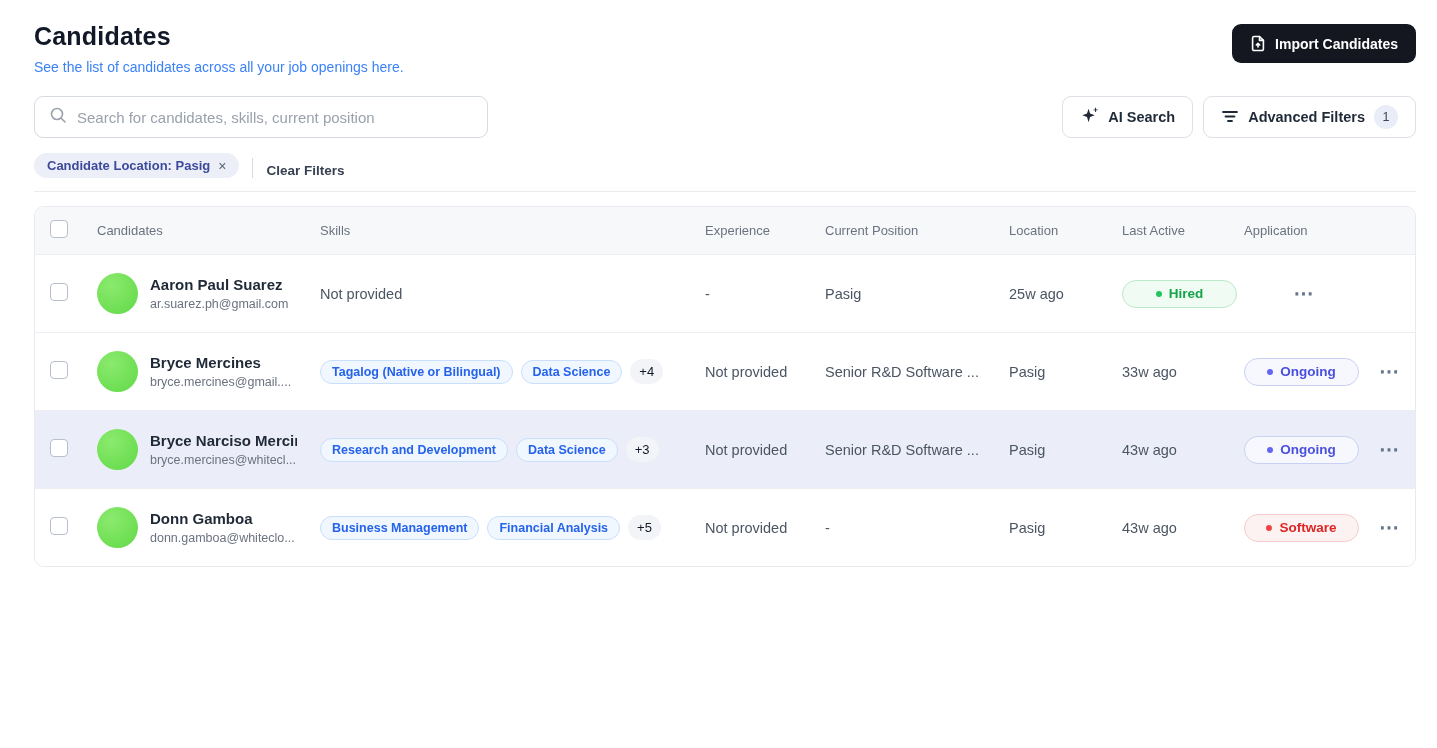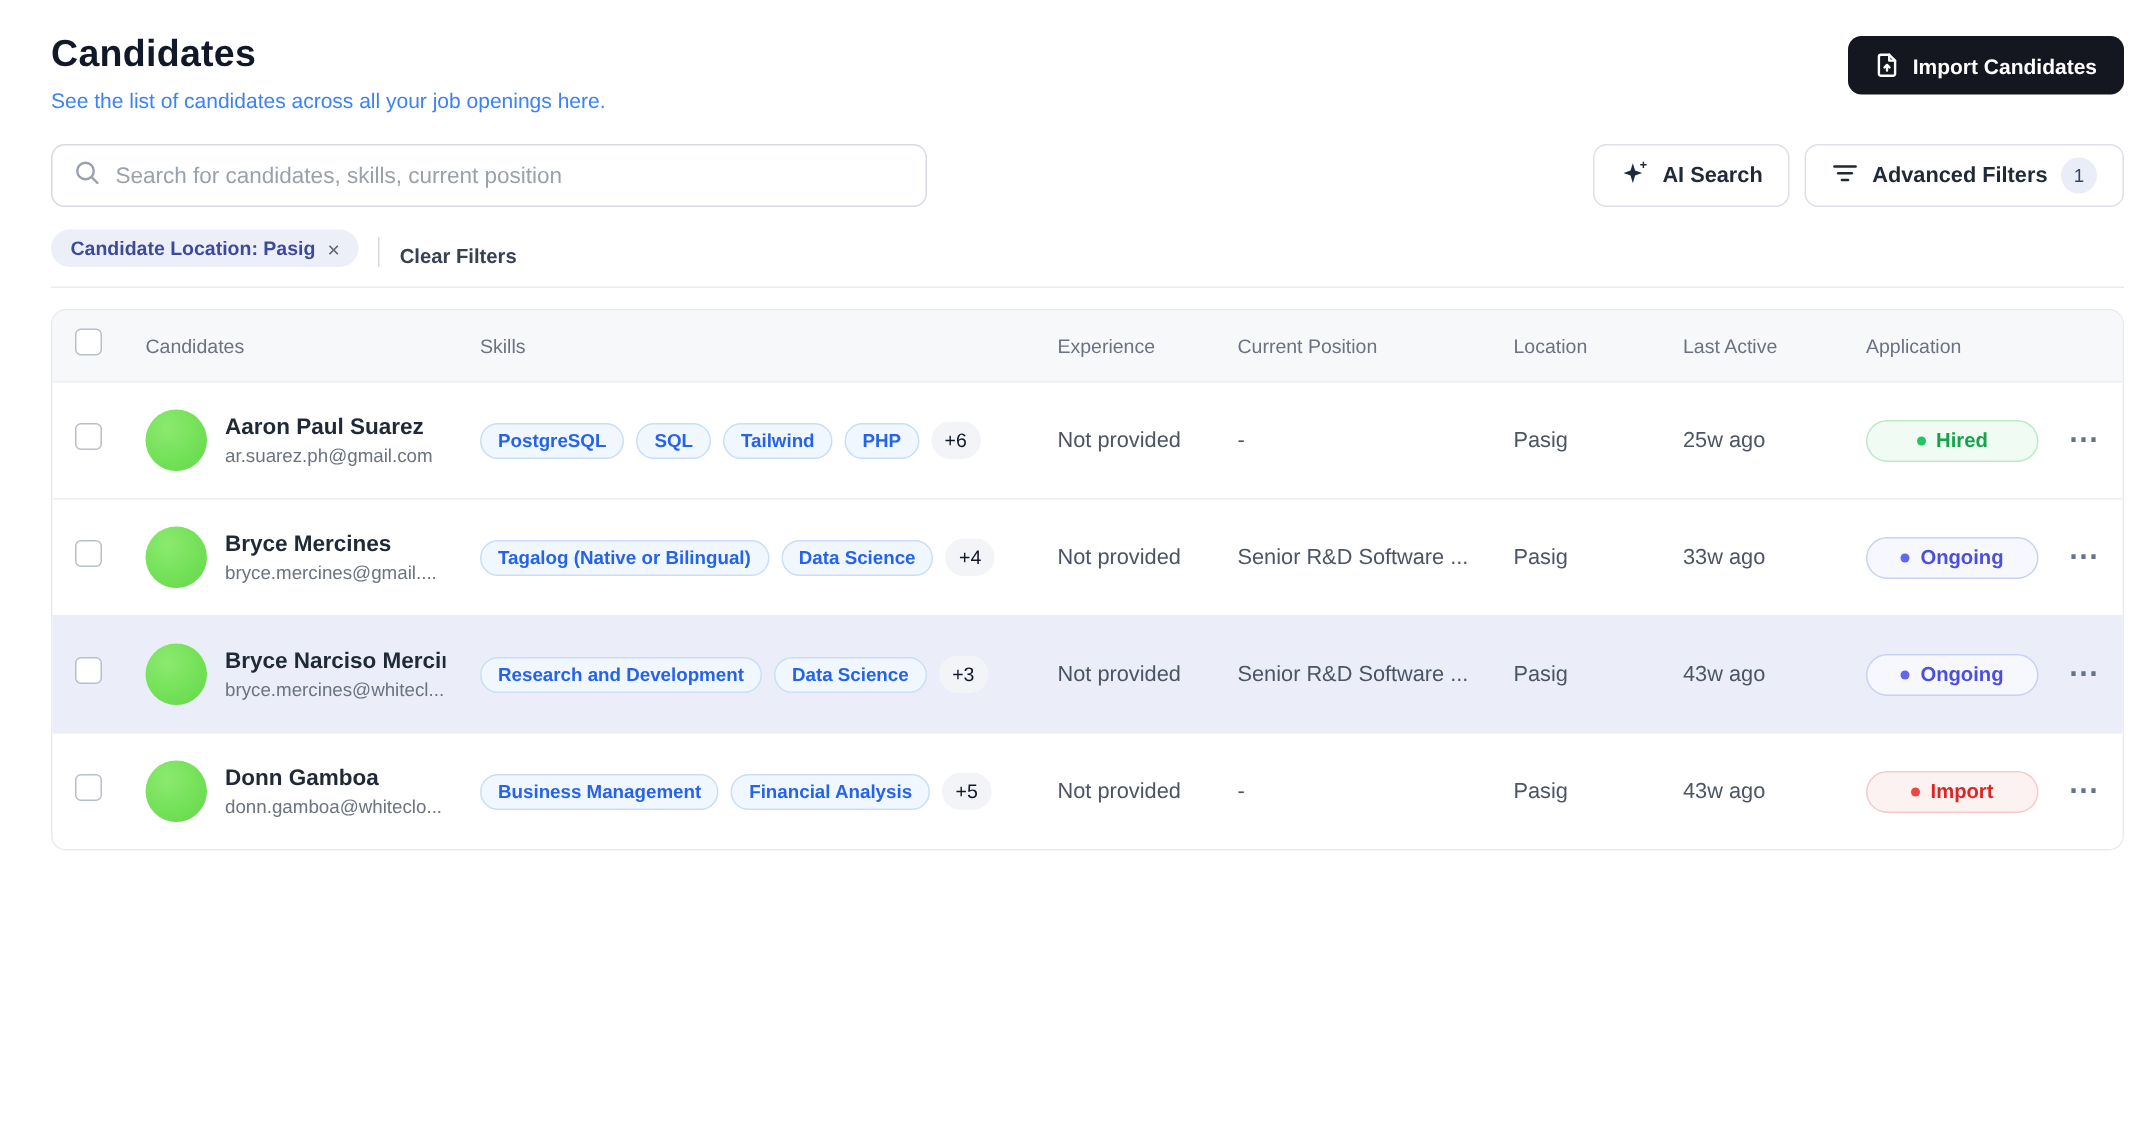--- a/index.html
+++ b/index.html
@@ -8,21 +8,21 @@
 
   
   .page-header { display:flex; justify-content:space-between; align-items:flex-start; }
   .page-title { font-size:25px; font-weight:700; color:#111827; letter-spacing:.2px; }
   .page-subtitle { font-size:14px; color:#3b82f6; margin-top:8px; }
   .import-btn { display:flex; align-items:center; gap:9px; background:#14171f; color:#fff; border:none; border-radius:9px; padding:0 18px; height:39px; font-size:14px; font-weight:700; font-family:inherit; cursor:pointer; margin-top:2px; }
   .import-btn svg { display:block; }
 
   
   .toolbar { display:flex; justify-content:space-between; align-items:center; margin-top:21px; }
-  .search-box { display:flex; align-items:center; gap:10px; width:584px; height:42px; border:1px solid #d6dae1; border-radius:9px; padding:0 14px; background:#fff; }
+  .search-box { display:flex; align-items:center; gap:10px; width:454px; height:42px; border:1px solid #d6dae1; border-radius:9px; padding:0 14px; background:#fff; }
   .search-box input { border:none; outline:none; flex:1; font-size:15px; font-family:inherit; color:#1f2937; background:transparent; }
   .search-box input::placeholder { color:#9aa1ad; }
   .toolbar-right { display:flex; gap:10px; }
   .tb-btn { display:flex; align-items:center; gap:9px; background:#fff; border:1px solid #dde0e6; border-radius:9px; height:42px; padding:0 17px; font-size:14.5px; font-weight:700; color:#1f2937; font-family:inherit; cursor:pointer; }
   .count-badge { display:inline-flex; align-items:center; justify-content:center; width:24px; height:24px; border-radius:50%; background:#e8edf8; color:#3b4556; font-size:12.5px; font-weight:400; }
 
   
   .filter-row { display:flex; align-items:flex-end; margin-top:15px; gap:13px; }
   .chip { display:inline-flex; align-items:center; gap:8px; background:#edeff8; border-radius:999px; padding:5px 13px; font-size:13px; font-weight:700; color:#3d4a9b; cursor:pointer; }
   .chip-x { color:#5b6470; font-weight:400; font-size:14px; cursor:pointer; line-height:1; }
@@ -152,27 +152,20 @@
     <div id="tbody">
         <div class="trow">
     <div class="cb-cell"><span class="checkbox"></span></div>
     <div class="cand-cell">
       <span class="avatar"></span>
       <div>
         <div class="cand-name">Aaron Paul Suarez</div>
         <div class="cand-email">ar.suarez.ph@gmail.com</div>
       </div>
     </div>
-    <div class="skills-cell">
-            <span class="pill">PostgreSQL</span>
-            <span class="pill">SQL</span>
-            <span class="pill">Tailwind</span>
-            <span class="pill">PHP</span>
-            <span class="more-pill">+6</span>
-          </div>
     <div class="cell-text">Not provided</div>
     <div class="cell-text">-</div>
     <div class="cell-text">Pasig</div>
     <div class="cell-text">25w ago</div>
     <div>
       <span class="status hired">
         <span class="dot"></span>
         <span>Hired</span>
       </span>
     </div>
@@ -250,21 +243,21 @@
             <span class="pill">Financial Analysis</span>
             <span class="more-pill">+5</span>
           </div>
     <div class="cell-text">Not provided</div>
     <div class="cell-text">-</div>
     <div class="cell-text">Pasig</div>
     <div class="cell-text">43w ago</div>
     <div>
       <span class="status dropped">
         <span class="dot"></span>
-        <span>Import</span>
+        <span>Software</span>
       </span>
     </div>
     <div class="actions-cell">
       <button class="dots-btn">⋯</button>
     </div>
   </div>
       </div>
   </div>
 
 </div>

